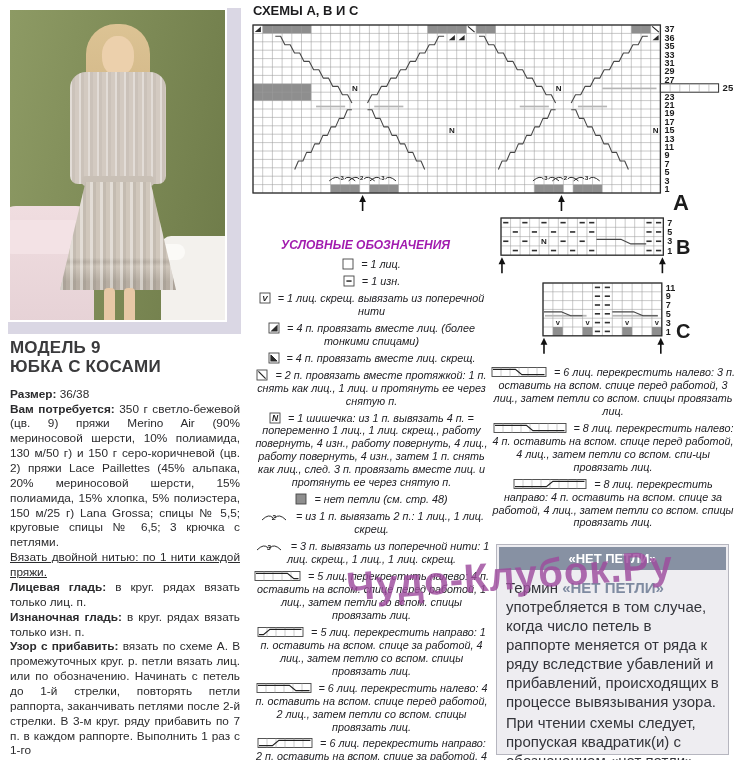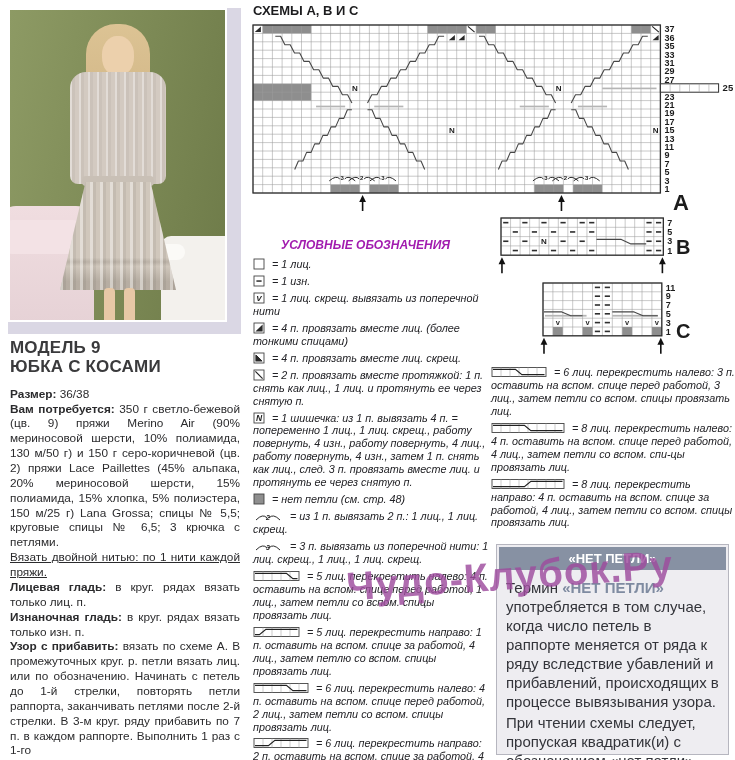--- a/index.html
+++ b/index.html
@@ -30,21 +30,21 @@
   #article p{margin:0;font-size:11.8px;line-height:1.26;text-align:justify;}
   #article p.u{text-decoration:underline;}
   
   #charts-header{position:absolute;left:253px;top:3px;font-size:13px;font-weight:bold;color:#1c1c1e;}
   #chartA{position:absolute;left:250px;top:20px;}
   #chartB{position:absolute;left:498px;top:214px;}
   #chartC{position:absolute;left:540px;top:276px;}
   #legend-header{position:absolute;left:253px;top:238px;font-size:12px;font-weight:bold;font-style:italic;color:#a21caf;margin-left:28px;}
   #legend-left{position:absolute;left:253px;top:258px;width:237px;}
   #legend-right{position:absolute;left:491px;top:366px;width:244px;}
-  .leg-item{font-size:10.8px;line-height:1.2;font-style:italic;margin:0 0 4px 0;color:#222226;text-align:left;}
+  .leg-item{font-size:10.8px;line-height:1.2;font-style:italic;margin:0 0 4px 0;color:#222226;text-align:center;}
   .leg-item svg{vertical-align:-2px;margin-right:4px;}
   
   #note-box{position:absolute;left:496px;top:544px;width:233px;height:211px;background:#eeedf1;border:1px solid #b6b6bf;box-sizing:border-box;}
   #note-box .hdr{margin:2px;background:#8791a3;color:#ffffff;font-weight:bold;font-size:13px;text-align:center;padding:4px 0;}
   #note-box .bod{padding:6px 9px 0 9px;font-size:15px;line-height:1.27;color:#33343a;}
   #note-box .bod p{margin:0 0 2px 0;}
   #note-box .term{color:#7f8ba1;font-weight:bold;}
   
   #watermark{position:absolute;left:346px;top:550px;width:420px;font-size:40px;font-weight:bold;
     color:rgba(157,76,157,0.82);transform:rotate(-4deg);letter-spacing:1px;z-index:50;pointer-events:none;}

